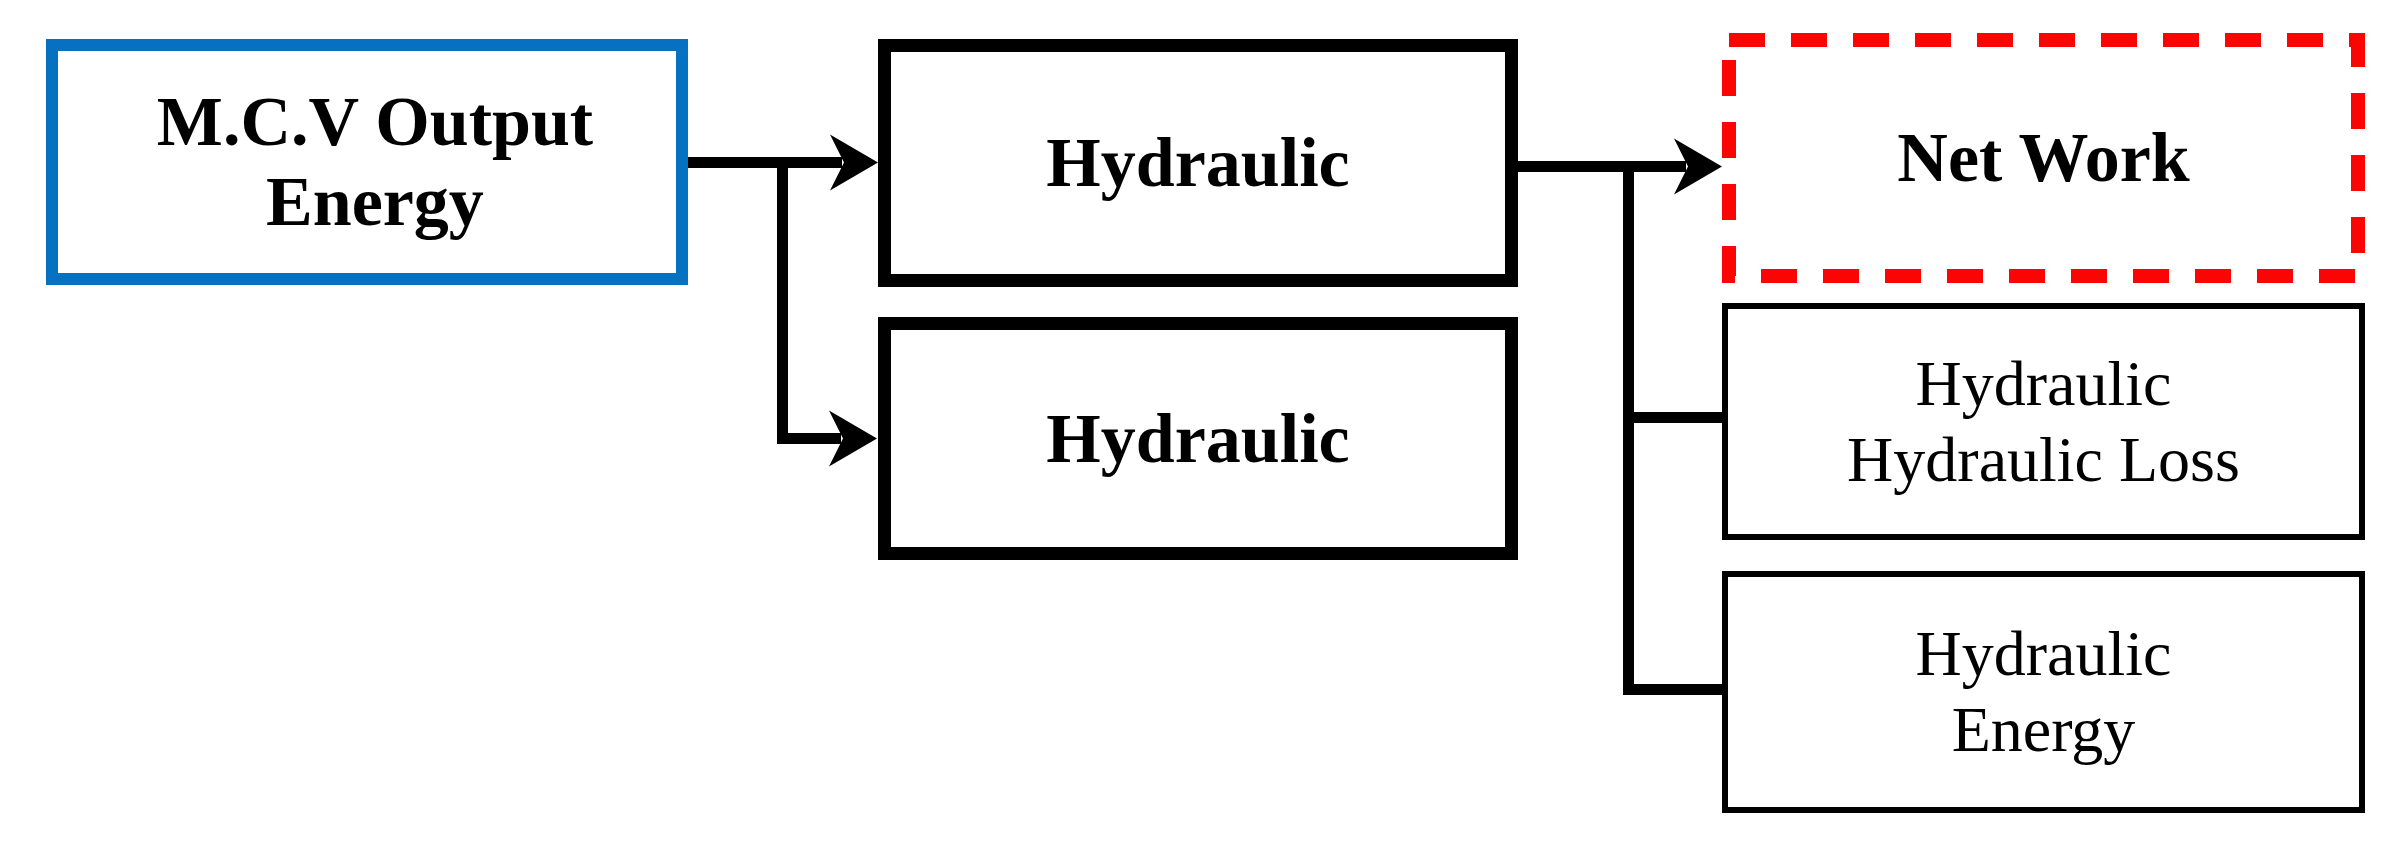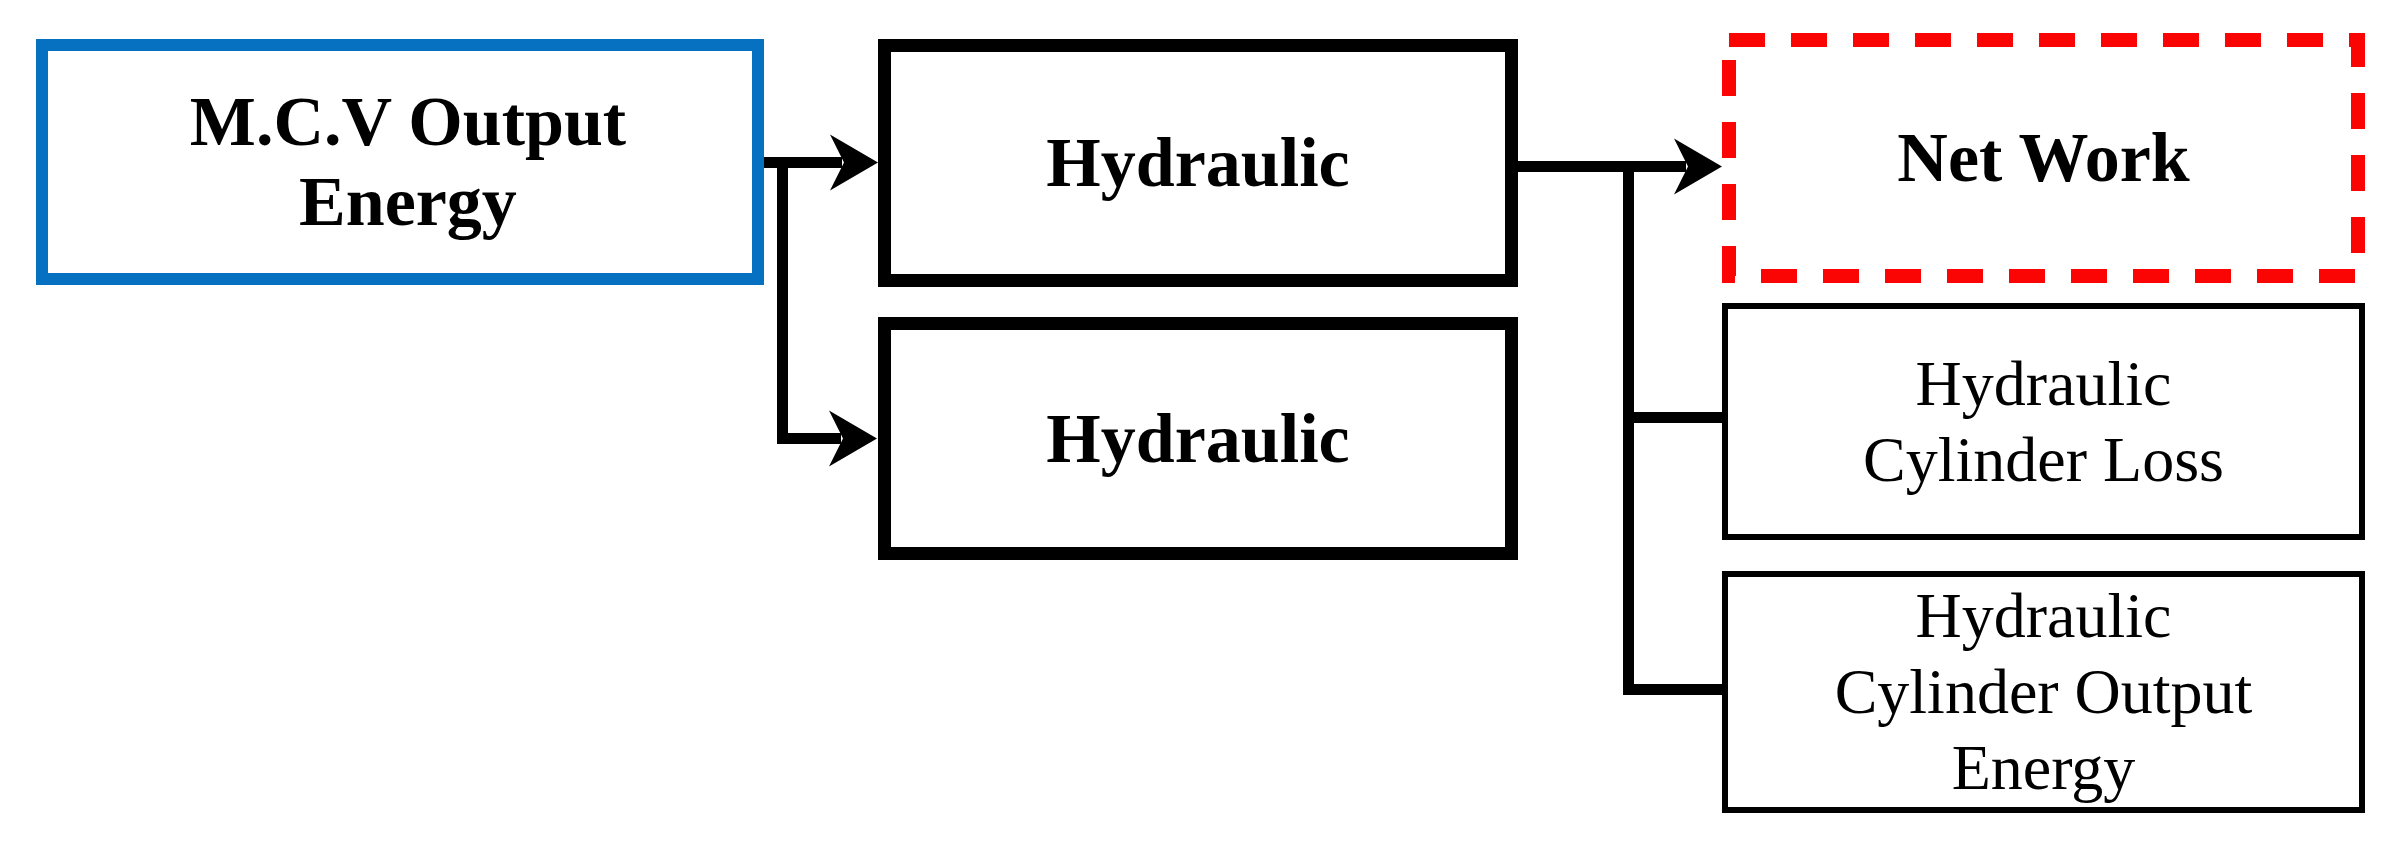--- a/index.html
+++ b/index.html
@@ -23,21 +23,21 @@
     flex-direction: column;
     justify-content: center;
     align-items: center;
     text-align: center;
     background: #FFFFFF;
   }
   .box .line { display: block; white-space: nowrap; }
   .bold-box  { font-weight: 700; font-size: 70px; line-height: 80px; }
   .plain-box { font-weight: 400; font-size: 64px; line-height: 76px; }
 
-  #box-mcv  { left: 36px;   top: 39px;  width: 728px; height: 246px; border: 12px solid var(--blue, #0571C0); padding-left: 16px; }
+  #box-mcv  { left: 46px;   top: 39px;  width: 642px; height: 246px; border: 12px solid var(--blue, #0571C0); padding-left: 16px; }
   #box-cyl  { left: 878px;  top: 39px;  width: 640px; height: 248px; border: 13px solid var(--black, #000); }
   #box-mot  { left: 878px;  top: 317px; width: 640px; height: 243px; border: 13px solid var(--black, #000); }
   #box-net  { left: 1722px; top: 33px;  width: 643px; height: 250px; border: none; background: transparent; }
   #box-loss { left: 1722px; top: 303px; width: 643px; height: 237px; border: 6px solid var(--black, #000); }
   #box-out  { left: 1722px; top: 571px; width: 643px; height: 242px; border: 6px solid var(--black, #000); }
 
   #connector-overlay {
     position: absolute;
     left: 0; top: 0;
     width: 2398px;
@@ -83,22 +83,21 @@
   <div class="box bold-box" id="box-mot">
     <span class="line">Hydraulic</span>
   </div>
 
   <div class="box bold-box" id="box-net">
     <span class="line">Net Work</span>
   </div>
 
   <div class="box plain-box" id="box-loss">
     <span class="line">Hydraulic</span>
-    <span class="line">Cylinder Loss</span>
+    <span class="line">Hydraulic Loss</span>
   </div>
 
   <div class="box plain-box" id="box-out">
     <span class="line">Hydraulic</span>
-    <span class="line">Cylinder Output</span>
     <span class="line">Energy</span>
   </div>
 
 </div>
 
 </body></html>

